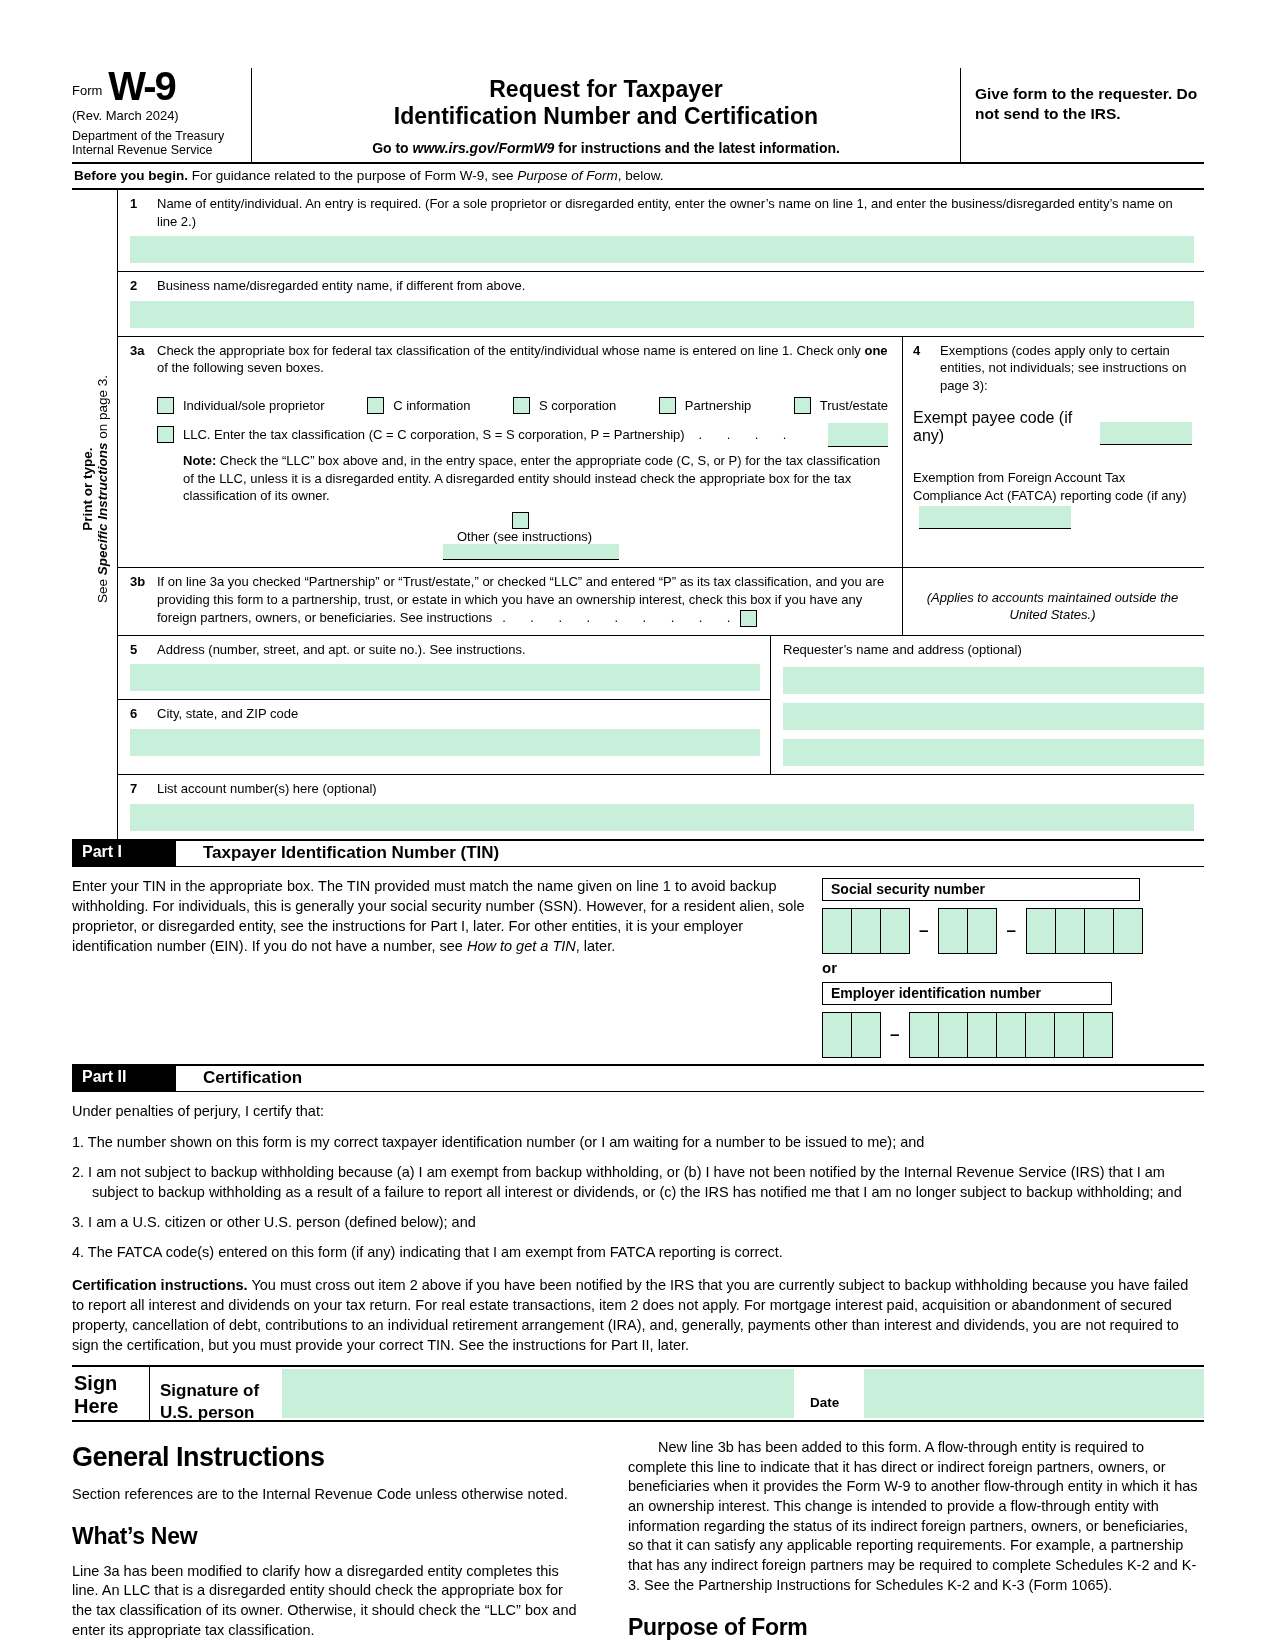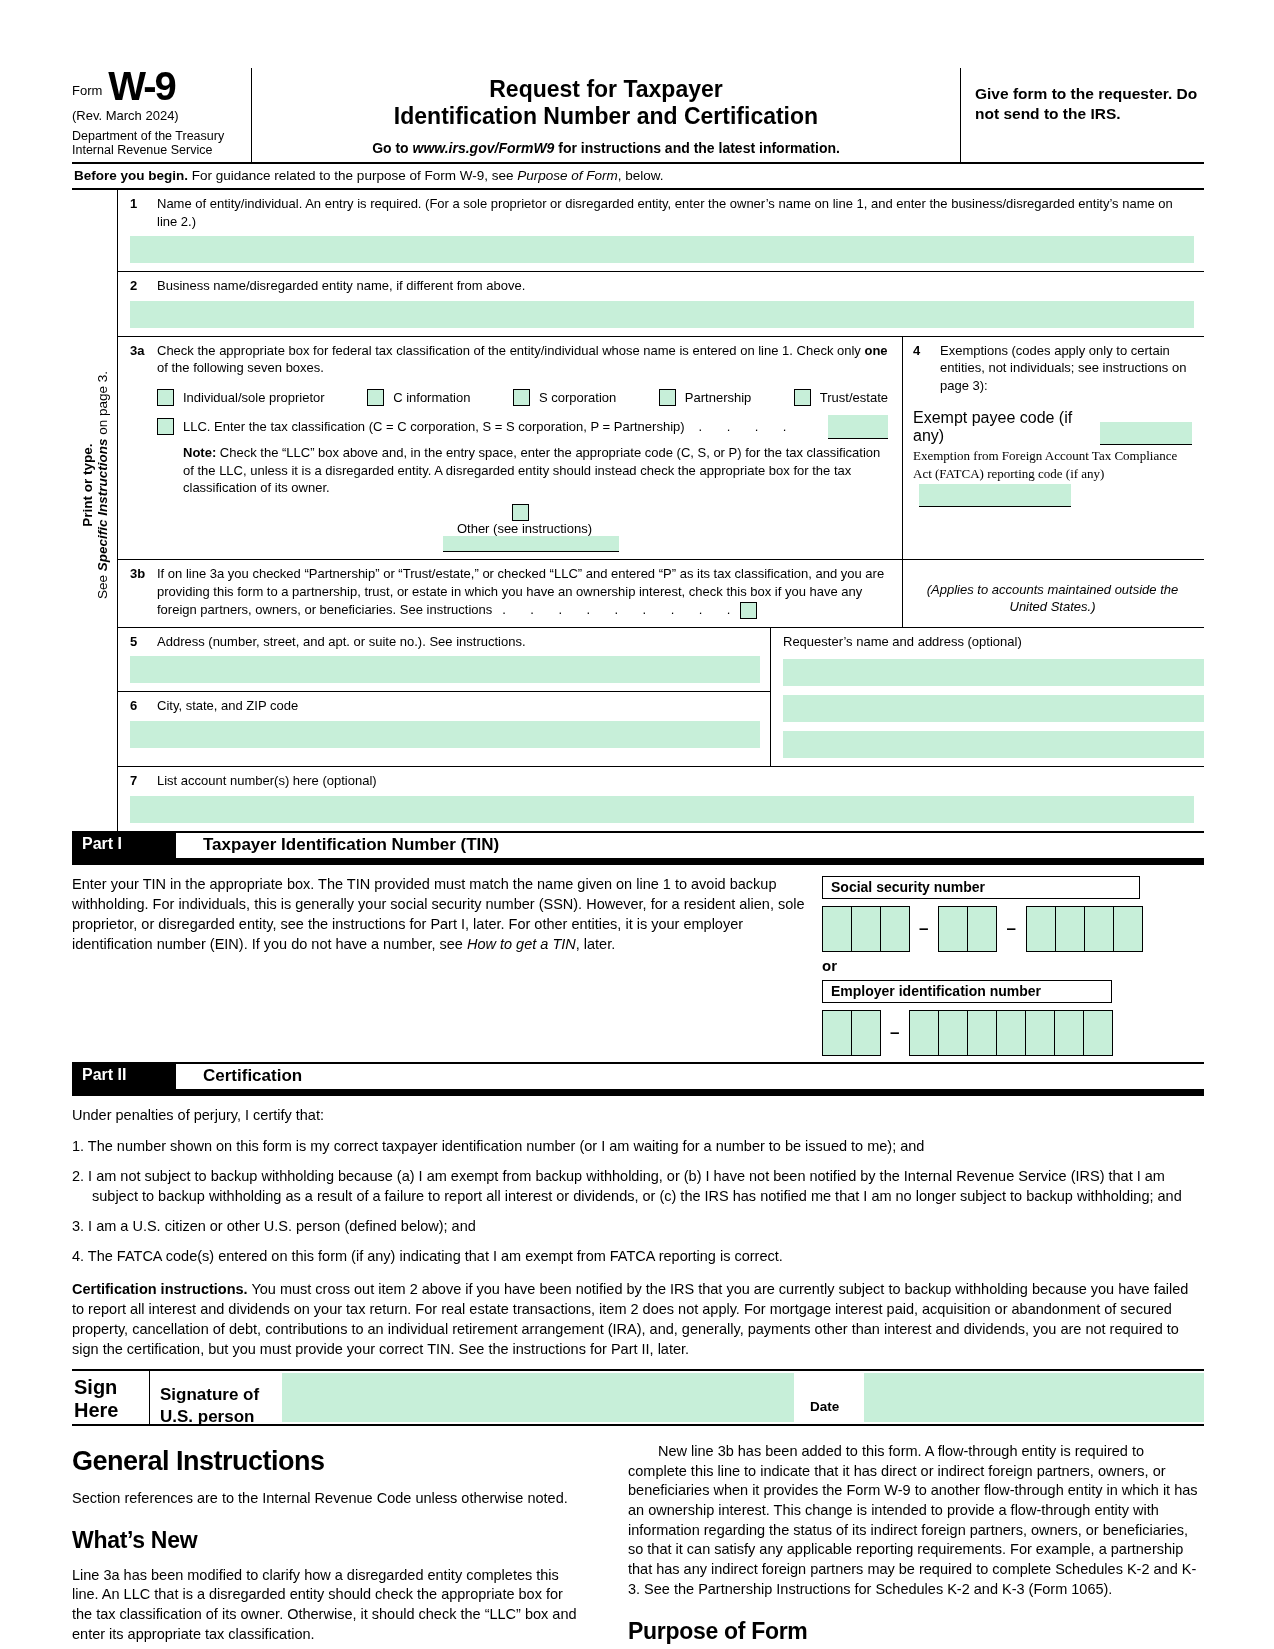--- a/index.html
+++ b/index.html
@@ -42,51 +42,51 @@
   .num { font-weight: bold; min-width: 18px; flex: 0 0 auto; }
   .gfield { display: block; width: 100%; height: 27px; background: var(--green); border: none; outline: none; font: inherit; padding: 0 6px; }
   .line-row { border-bottom: 1px solid #000; padding: 5px 10px 8px 12px; }
   .line-row .gfield { margin-top: 6px; }
 
   
   .split { display: flex; border-bottom: 1px solid #000; }
   .split-left { flex: 1; min-width: 0; padding: 5px 10px 7px 12px; }
   .split-right { width: 302px; flex: 0 0 auto; border-left: 1px solid #000; padding: 5px 12px 7px 10px; }
 
-  .cb-row { display: flex; align-items: center; justify-content: space-between; margin: 12px 4px 4px 27px; font-size: 13px; }
+  .cb-row { display: flex; align-items: center; justify-content: space-between; margin: 20px 4px 4px 27px; font-size: 13px; }
   .cb-item { display: flex; align-items: center; }
   .cb { width: 17px; height: 17px; border: 1px solid #000; background: var(--green); margin-right: 9px; flex: 0 0 auto; cursor: pointer; }
   .llc-row { display: flex; align-items: center; margin: 9px 4px 2px 27px; font-size: 13px; }
   .dots { white-space: nowrap; letter-spacing: 2px; }
   .llc-box { width: 60px; height: 24px; background: var(--green); border: none; border-bottom: 1px solid #000; margin-left: auto; outline: none; font: inherit; }
   .note-para { margin: 5px 4px 2px 53px; font-size: 13px; line-height: 1.35; }
   .other-row { display: flex; align-items: center; margin: 7px 0 0 27px; font-size: 13px; flex-direction: column; }
   .other-box { flex: 1; height: 25px; background: var(--green); border: none; border-bottom: 1px solid #000; margin-left: 12px; outline: none; font: inherit; }
 
   .p3b-text { font-size: 13px; line-height: 1.4; }
   .cb-inline { display: inline-block; width: 17px; height: 17px; border: 1px solid #000; background: var(--green); vertical-align: middle; margin-left: 8px; cursor: pointer; }
 
   .exm { font-size: 13px; line-height: 1.35; }
   .exm-row { display: flex; align-items: flex-end; margin-top: 14px; font-size: 16px; }
   .exm-box { flex: 1; max-width: 92px; height: 23px; background: var(--green); border: none; border-bottom: 1px solid #000; margin-left: 10px; outline: none; font: inherit; }
-  .fatca { margin-top: 2px; font-size: 13px; line-height: 1.45; font-family: Liberation Serif, serif; }
+  .fatca { margin-top: 24px; font-size: 13px; line-height: 1.45; }
   .fatca-box { display: inline-block; width: 152px; height: 23px; background: var(--green); border-bottom: 1px solid #000; vertical-align: bottom; margin-left: 6px; cursor: text; }
   .applies { font-style: italic; text-align: center; font-size: 13px; line-height: 1.35; margin: 16px 6px 4px; }
 
   
   .row56 { display: flex; border-bottom: 1px solid #000; }
   .addr-col { flex: 1; min-width: 0; }
   .row5 { border-bottom: 1px solid #000; padding: 5px 10px 8px 12px; }
   .row6 { padding: 5px 10px 8px 12px; }
   .req-col { width: 434px; flex: 0 0 auto; border-left: 1px solid #000; padding: 5px 0 8px 12px; }
   .req-col .lab { margin-bottom: 2px; }
   .req-col .gfield { margin-top: 9px; }
 
   
-  .part-bar { border-top: 2px solid #000; border-bottom: 7px solid #000000; display: flex; align-items: stretch; }
+  .part-bar { border-top: 2px solid #000; border-bottom: 1px solid #000000; display: flex; align-items: stretch; }
   .part-label { background: #000; color: #fff; font-weight: bold; font-size: 16px; width: 104px; padding: 2px 0 3px 10px; flex: 0 0 auto; }
   .part-title { font-weight: bold; font-size: 17px; padding: 2px 0 3px 27px; }
 
   
   .tin { display: flex; padding: 9px 0 6px; }
   .tin-left { flex: 1; min-width: 0; font-size: 14.5px; line-height: 1.38; padding-right: 16px; }
   .tin-left .para2 { margin-top: 14px; }
   .tin-right { width: 382px; flex: 0 0 auto; padding-top: 2px; }
   .tin-head { border: 1px solid #000; font-weight: bold; font-size: 14px; padding: 2px 8px 3px; }
   .ssn-head { width: 318px; }

